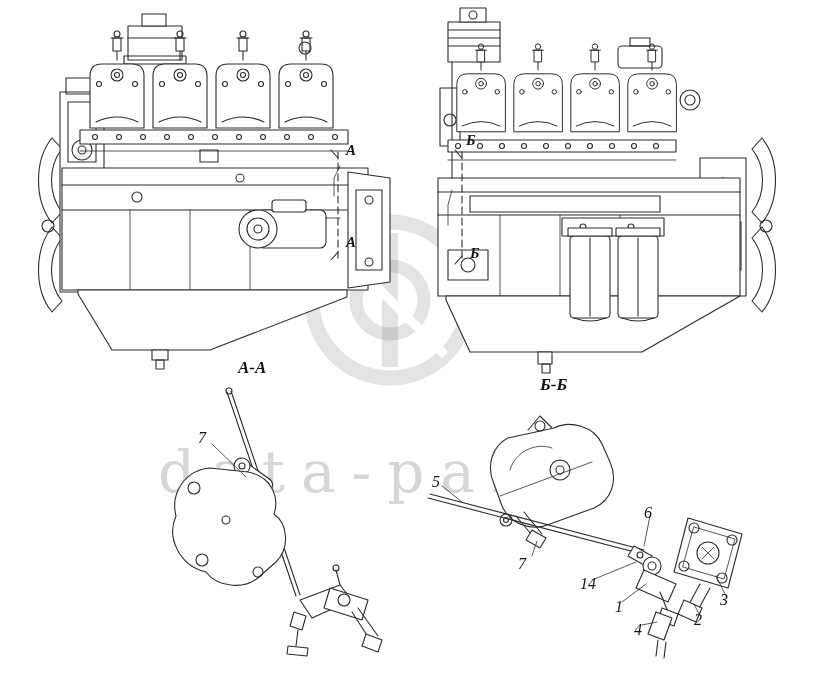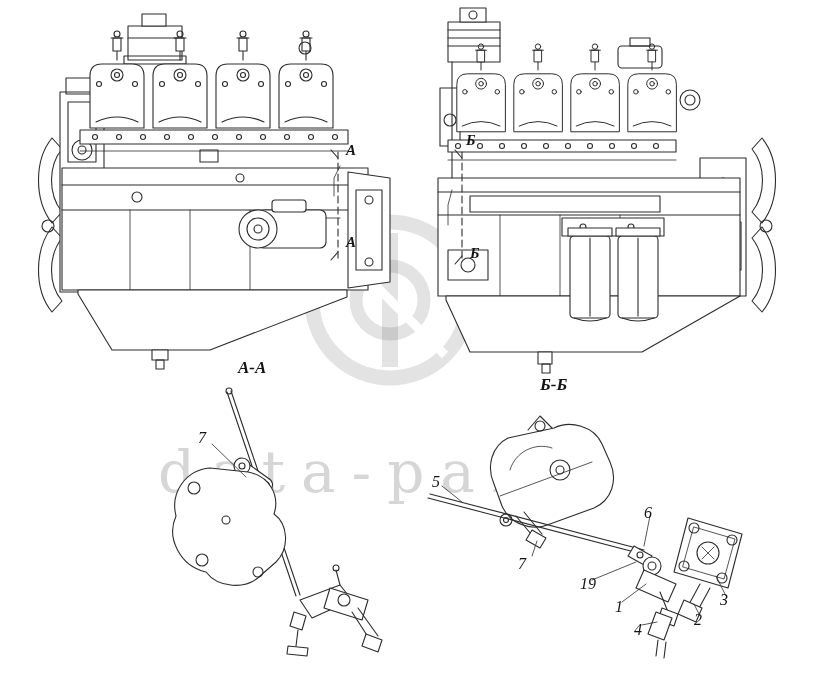--- a/index.html
+++ b/index.html
@@ -314,19 +314,19 @@
   <div class="label marker" style="left:466px;top:133px">Б</div>
   <div class="label marker" style="left:470px;top:246px">Б</div>
 
   <div class="label view-label" style="left:238px;top:359px">А-А</div>
   <div class="label view-label" style="left:540px;top:376px">Б-Б</div>
 
   <div class="label callout" style="left:198px;top:430px">7</div>
   <div class="label callout" style="left:432px;top:474px">5</div>
   <div class="label callout" style="left:644px;top:505px">6</div>
   <div class="label callout" style="left:518px;top:556px">7</div>
-  <div class="label callout" style="left:580px;top:576px">19</div>
+  <div class="label callout" style="left:580px;top:576px">14</div>
   <div class="label callout" style="left:615px;top:599px">1</div>
   <div class="label callout" style="left:634px;top:622px">4</div>
   <div class="label callout" style="left:694px;top:612px">2</div>
   <div class="label callout" style="left:720px;top:592px">3</div>
 
 </div>
 
 </body></html>

